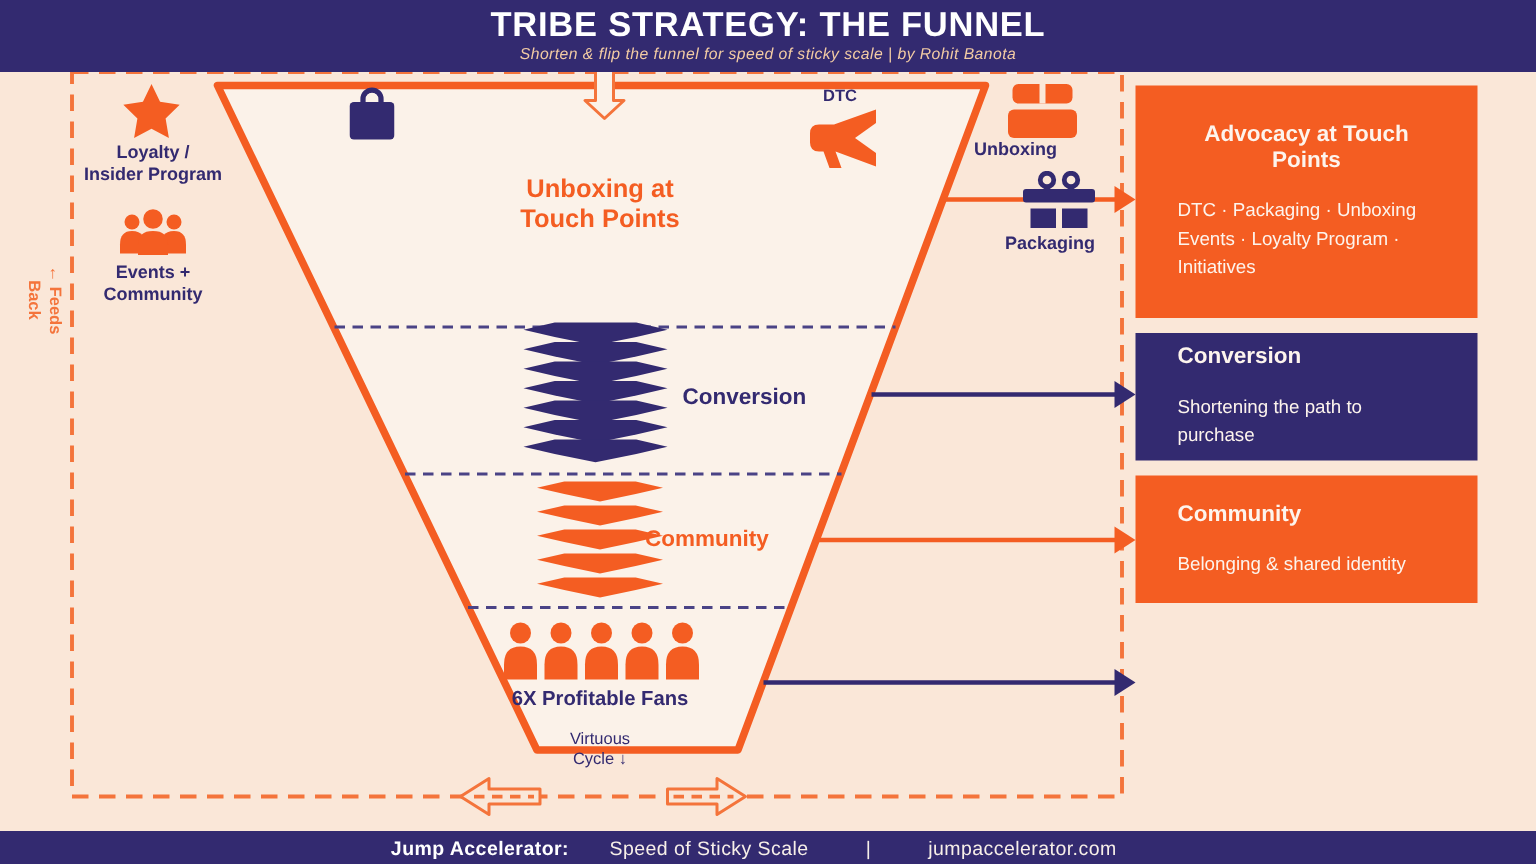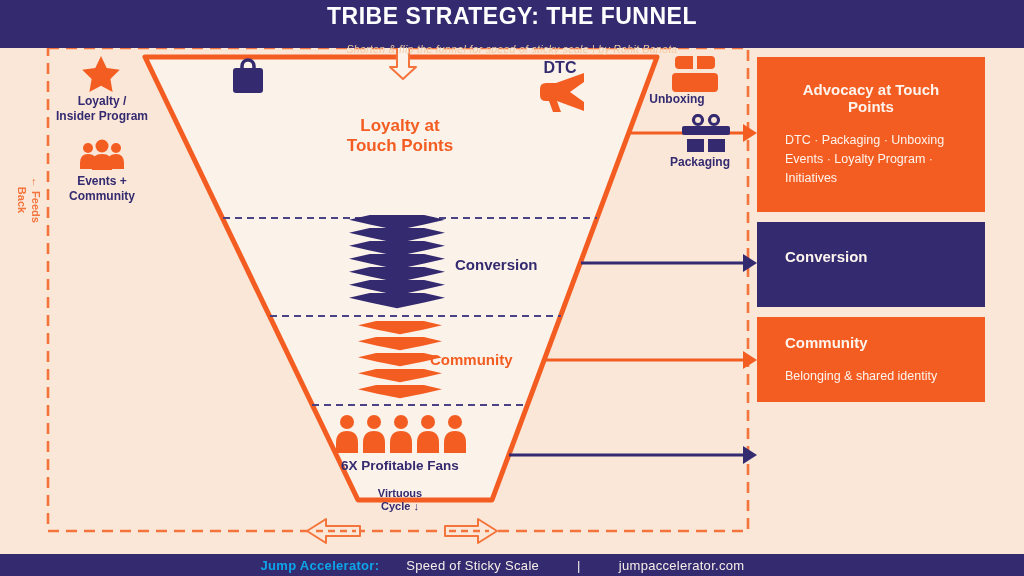--- a/index.html
+++ b/index.html
@@ -6,36 +6,36 @@
   body{
     width:1024px;height:576px;
     font-family:"Liberation Sans","DejaVu Sans",sans-serif;
     background:#FAE7D8;
   }
   .stage{position:relative;width:1024px;height:576px;background:#FAE7D8;overflow:hidden;}
   .abs{position:absolute;}
   
   .header{left:0;top:0;width:1024px;height:48px;background:#332A70;text-align:center;}
   .header-title{margin-top:3px;color:#FFFFFF;font-size:23px;font-weight:bold;letter-spacing:.5px;}
-  .header-sub{color:#F2CBA4;font-size:10.5px;font-style:italic;margin-top:13px;letter-spacing:.3px;}
+  .header-sub{color:#F2CBA4;font-size:10.5px;font-style:italic;margin-top:0;letter-spacing:.3px;}
   
   .footer{left:0;top:554px;width:1024px;height:22px;background:#332A70;
           display:flex;align-items:center;justify-content:center;font-size:13px;letter-spacing:.3px;}
-  .footer .brand{color:#0ea5e9;font-weight:bold;margin-right:8px;}
+  .footer .brand{color:#ffffff;font-weight:bold;margin-right:8px;}
   .footer .white{color:#F7EFE8;margin:0 19px;}
   
   .lbl{white-space:pre-line;text-align:center;line-height:1.25;}
   .navy{color:#332A70;}
   .orange{color:#F45D22;}
   .small-lbl{font-size:12px;font-weight:700;}
   .advocacy-lbl{font-size:17px;font-weight:bold;line-height:1.2;}
   .section-lbl{font-size:15px;font-weight:bold;}
   .fans-lbl{font-size:13.5px;font-weight:bold;}
-  .virtuous-lbl{font-size:11px;font-weight:bold;line-height:1.2;}
-  .dtc-lbl{font-size:16px;font-weight:bold;}
+  .virtuous-lbl{font-size:11px;font-weight:normal;line-height:1.2;}
+  .dtc-lbl{font-size:11px;font-weight:bold;}
   .feeds{left:-17px;top:185px;width:90px;height:30px;transform:rotate(90deg);
          color:#F4743B;font-size:11px;font-weight:700;text-align:center;line-height:1.3;white-space:pre-line;}
   
   .rp-box{left:757px;width:228px;box-sizing:border-box;color:#FDF4ED;
           display:flex;flex-direction:column;justify-content:center;padding:14px 28px;}
   .rp-orange{background:#F45D22;}
   .rp-navy{background:#332A70;}
   .rp-title{font-size:15px;font-weight:bold;margin-bottom:16px;}
   .rp-title.center{text-align:center;}
   .rp-body{font-size:12.5px;line-height:1.5;}
@@ -151,21 +151,21 @@
 Back</div>
 
   <div class="abs icon" style="left:233px;top:58px">
     <svg width="30" height="36" viewBox="0 0 30 36">
       <path d="M9,18 L9,8 A6,6 0 0 1 21,8 L21,18" fill="none" stroke="#332A70" stroke-width="3.5"></path>
       <rect x="0" y="10" width="30" height="25" rx="3" fill="#332A70"></rect>
       <path d="M11,10 L11,8 A4,4 0 0 1 19,8 L19,10 L16,10 L16,8.5 A1,1 0 0 0 14,8.5 L14,10 Z" fill="#FBF2E9"></path>
     </svg>
   </div>
 
-  <div class="abs lbl orange advocacy-lbl" style="left:330px;top:116px;width:140px">Loyalty at
+  <div class="abs lbl orange advocacy-lbl" style="left:330px;top:116px;width:140px">Unboxing at
 Touch Points</div>
   <div class="abs lbl navy section-lbl" style="left:455px;top:256px;width:110px;text-align:left">Conversion</div>
   <div class="abs lbl orange section-lbl" style="left:430px;top:351px;width:110px;text-align:left">Community</div>
   <div class="abs lbl navy fans-lbl" style="left:330px;top:458px;width:140px">6X Profitable Fans</div>
   <div class="abs lbl navy virtuous-lbl" style="left:350px;top:487px;width:100px">Virtuous
 Cycle ↓</div>
 
   <div class="abs lbl navy dtc-lbl" style="left:530px;top:58px;width:60px">DTC</div>
   <div class="abs icon" style="left:538px;top:72px">
     <svg width="52" height="40" viewBox="0 0 52 40">
@@ -193,20 +193,21 @@
     </svg>
   </div>
   <div class="abs lbl navy small-lbl" style="left:658px;top:155px;width:84px">Packaging</div>
 
   <div class="abs rp-box rp-orange" style="top:57px;height:155px">
     <div class="rp-title center">Advocacy at Touch Points</div>
     <div class="rp-body">DTC · Packaging · Unboxing Events · Loyalty Program · Initiatives</div>
   </div>
   <div class="abs rp-box rp-navy" style="top:222px;height:85px">
     <div class="rp-title">Conversion</div>
+    <div class="rp-body" style="width:175px">Shortening the path to purchase</div>
   </div>
   <div class="abs rp-box rp-orange" style="top:317px;height:85px">
     <div class="rp-title">Community</div>
     <div class="rp-body">Belonging &amp; shared identity</div>
   </div>
 
   <div class="abs footer">
     <span class="brand">Jump Accelerator:</span>
     <span class="white">Speed of  Sticky Scale</span>
     <span class="white">|</span>

